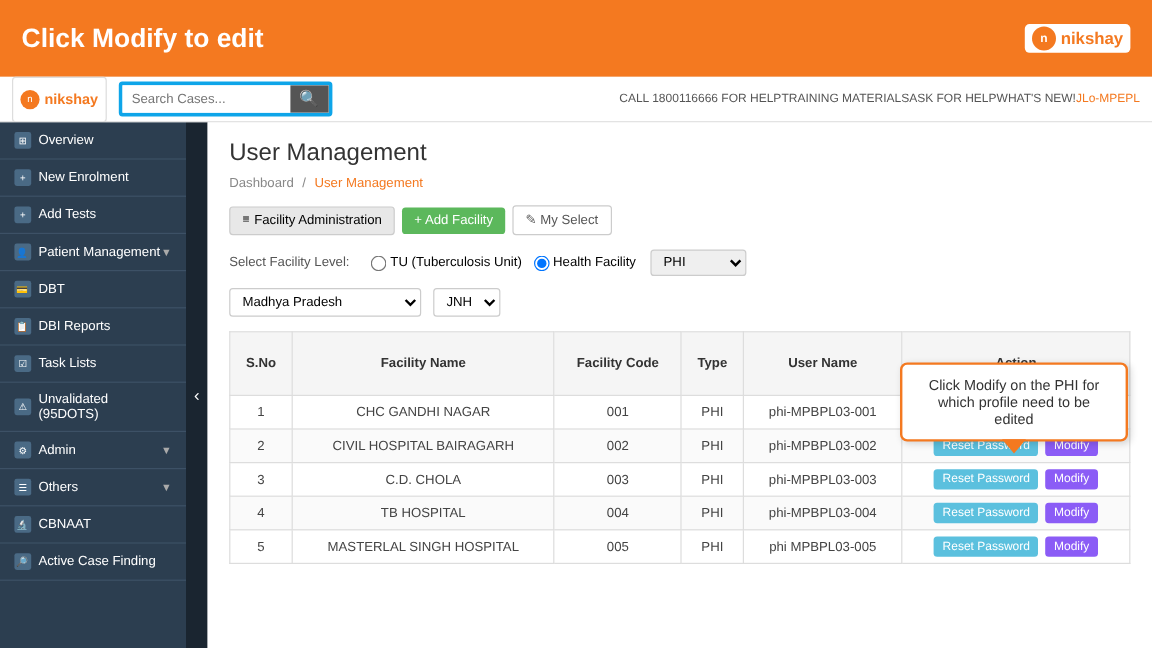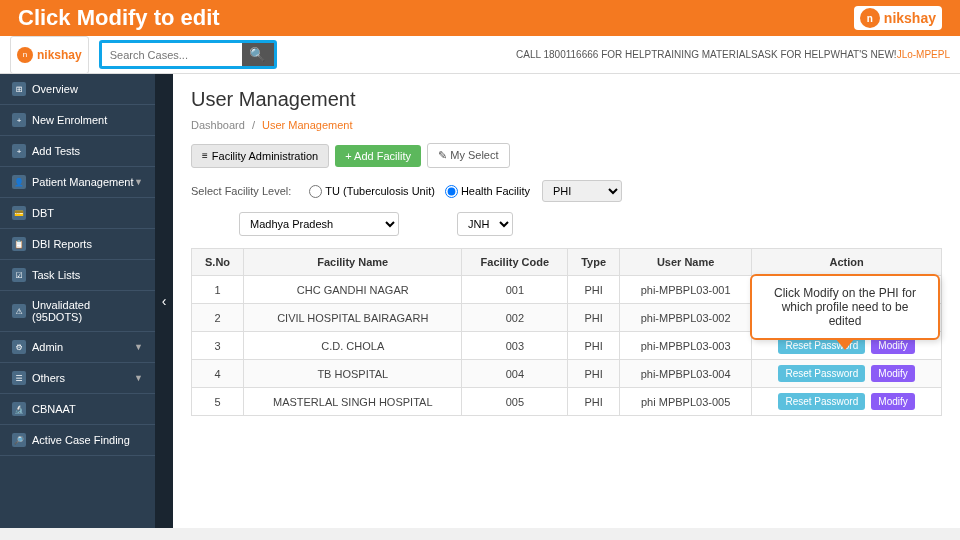--- a/index.html
+++ b/index.html
@@ -5,21 +5,21 @@
     * { box-sizing: border-box; margin: 0; padding: 0; }
     body { font-family: Arial, sans-serif; font-size: 12px; background: #f0f0f0; width: 960px; height: 540px; overflow: hidden; }
 
     
     .header-banner {
       background: #f47920;
       color: white;
       font-size: 22px;
       font-weight: bold;
       padding: 10px 18px;
-      height: 36px;
+      height: 64px;
       display: flex;
       align-items: center;
       justify-content: space-between;
     }
     .nikshay-logo-header {
       background: white;
       border-radius: 4px;
       padding: 2px 6px;
       display: flex;
       align-items: center;
@@ -158,34 +158,33 @@
       min-width: 80px;
     }
 
     
     .filter-row {
       display: flex; gap: 10px; align-items: center; margin-bottom: 12px;
     }
     .filter-select {
       border: 1px solid #ccc; border-radius: 3px; padding: 4px 6px; font-size: 11px;
       background: white;
-      margin-left: 48px;
     }
     .filter-select.wide { min-width: 160px; }
 
     
     .data-table {
       width: 100%;
       border-collapse: collapse;
       font-size: 11px;
     }
     .data-table th {
       background: #f5f5f5;
       border: 1px solid #ddd;
-      padding: 7px 8px;
+      padding: 20px 8px;
       text-align: center;
       font-weight: bold;
       color: #333;
     }
     .data-table td {
       border: 1px solid #ddd;
       padding: 5px 8px;
       text-align: center;
       color: #444;
     }

